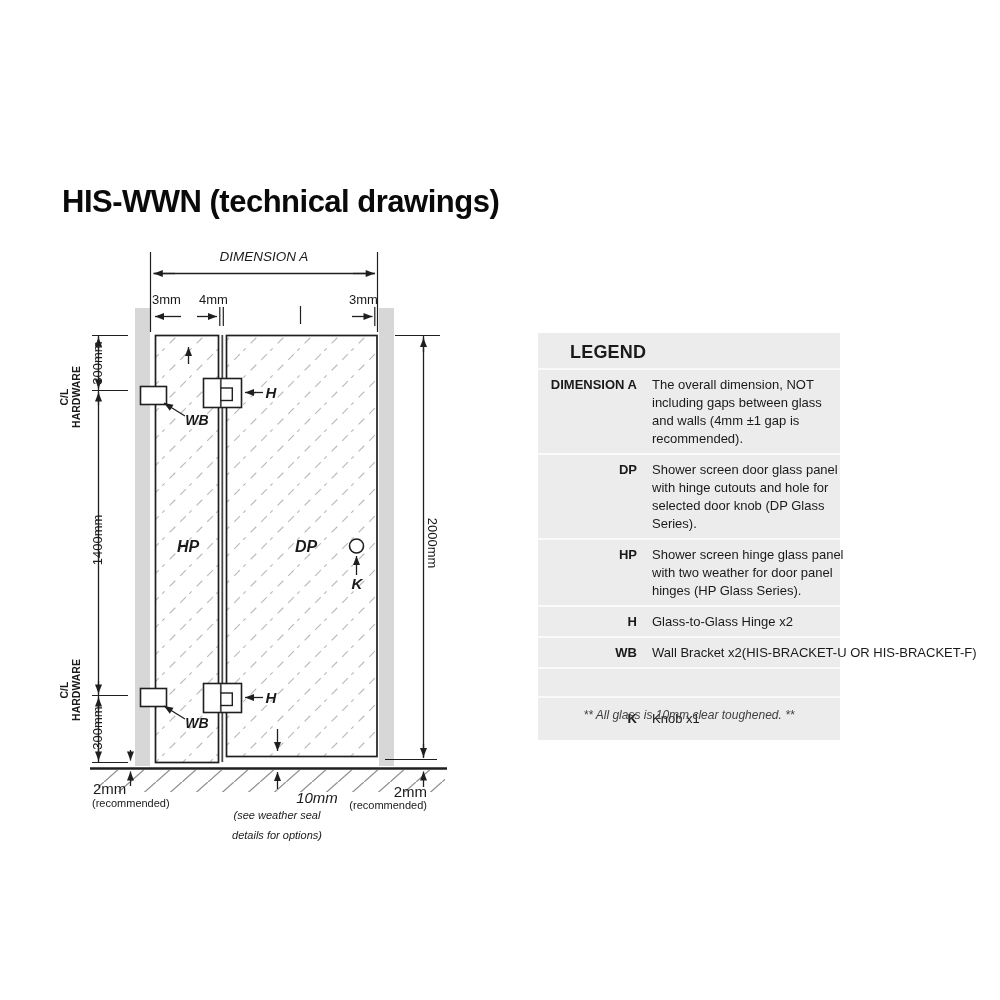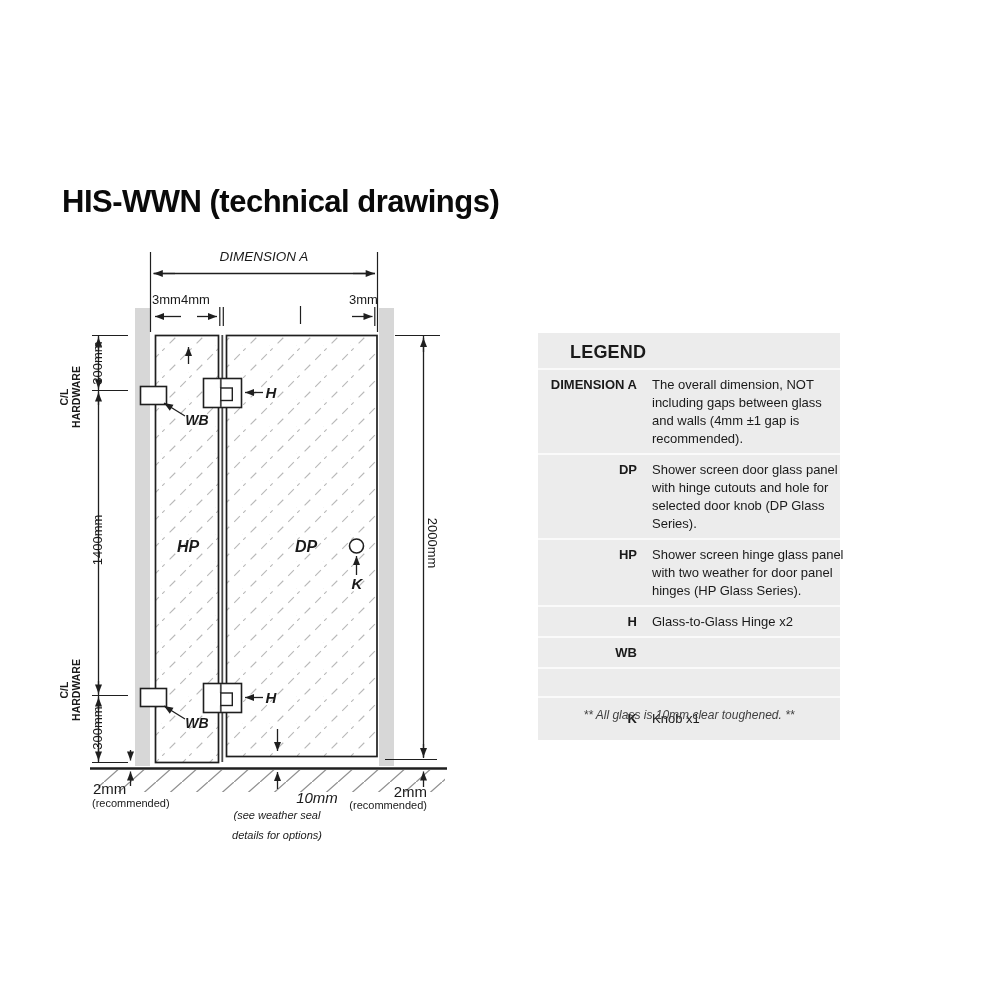--- a/index.html
+++ b/index.html
@@ -128,21 +128,21 @@
 
     <line x1="185" y1="416" x2="164" y2="403" class="dim" marker-end="url(#ah)"></line>
     <line x1="185" y1="719" x2="164" y2="706" class="dim" marker-end="url(#ah)"></line>
 
     <circle cx="356.5" cy="546" r="7" class="hw"></circle>
     <line x1="356.5" y1="575" x2="356.5" y2="556" class="dim" marker-end="url(#ah)"></line>
   </svg>
 
   <div class="lbl ctr ital" style="left:264px;top:256px;font-size:13.5px;">DIMENSION A</div>
   <div class="lbl" style="left:152px;top:292px;">3mm</div>
-  <div class="lbl" style="left:181px;top:292px;">4mm</div>
+  <div class="lbl" style="left:199px;top:292px;">4mm</div>
   <div class="lbl" style="left:349px;top:292px;">3mm</div>
 
   <div class="rotwrap" style="left:70px;top:397px;">C/L HARDWARE</div>
   <div class="rot" style="left:97px;top:363px;">300mm</div>
   <div class="rot" style="left:97px;top:540px;">1400mm</div>
   <div class="rotwrap" style="left:70px;top:690px;">C/L HARDWARE</div>
   <div class="rot" style="left:97px;top:728px;">300mm</div>
   <div class="rot90" style="left:432px;top:543px;">2000mm</div>
 
   <div class="lbl ctr bi" style="left:188px;top:547px;font-size:16px;">HP</div>
@@ -174,20 +174,21 @@
     <div class="lrow">
       <div class="lterm">HP</div>
       <div class="ldesc">Shower screen hinge glass panel with two weather for door panel hinges (HP Glass Series).</div>
     </div>
     <div class="lrow">
       <div class="lterm">H</div>
       <div class="ldesc">Glass-to-Glass Hinge x2</div>
     </div>
     <div class="lrow nowrap">
       <div class="lterm">WB</div>
+      <div class="ldesc">Wall Bracket x2(HIS-BRACKET-U OR HIS-BRACKET-F)</div>
     </div>
     <div class="lrow spacer">
       <div class="lterm"></div>
       <div class="ldesc"></div>
     </div>
     <div class="lrow krow">
       <div class="lterm">K</div>
       <div class="ldesc">Knob x1</div>
     </div>
   </div>

